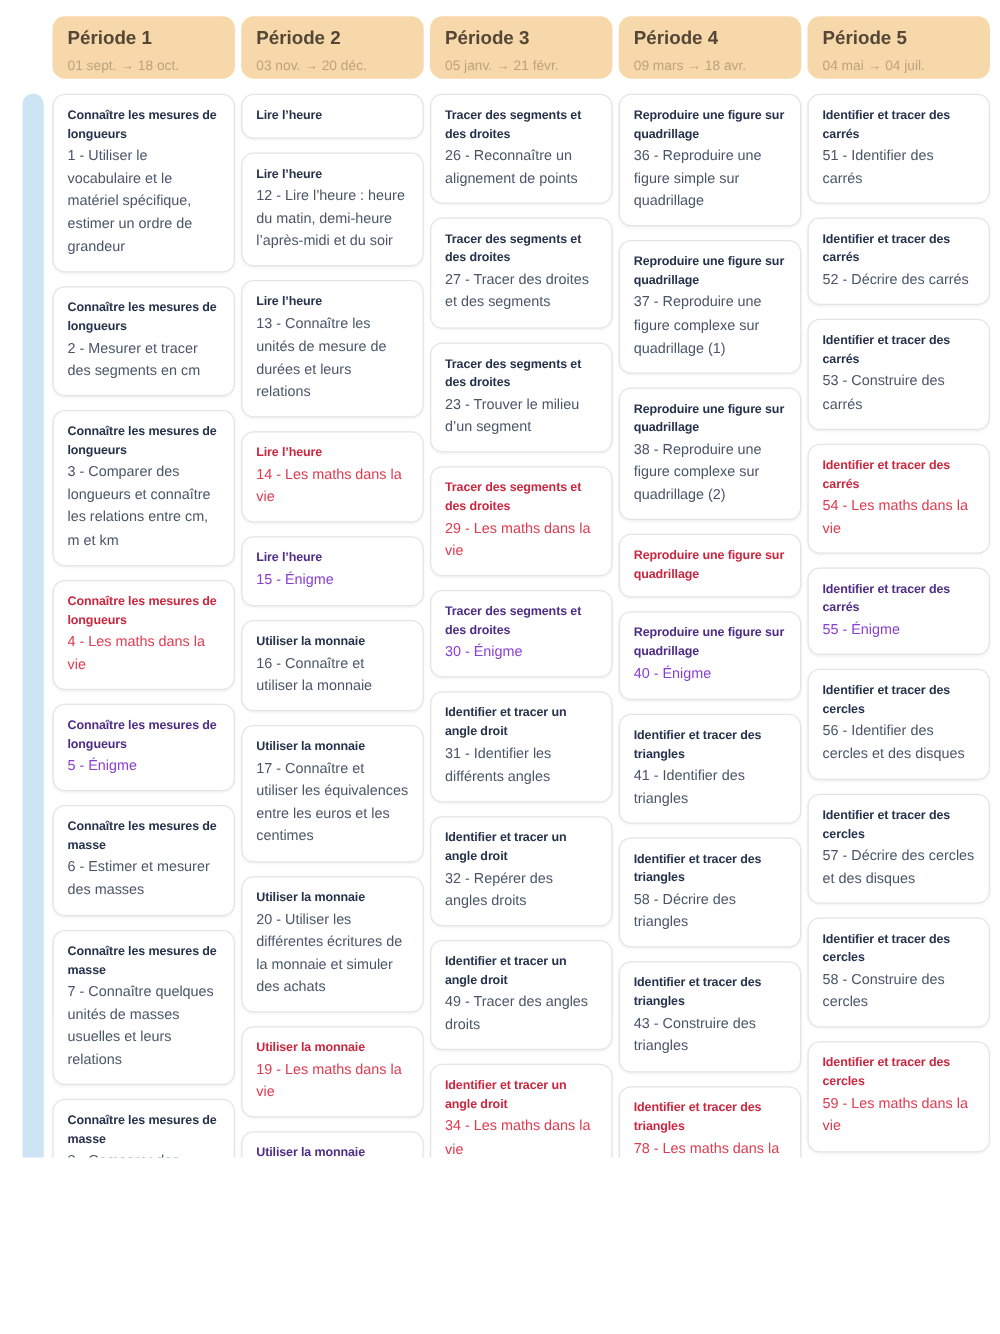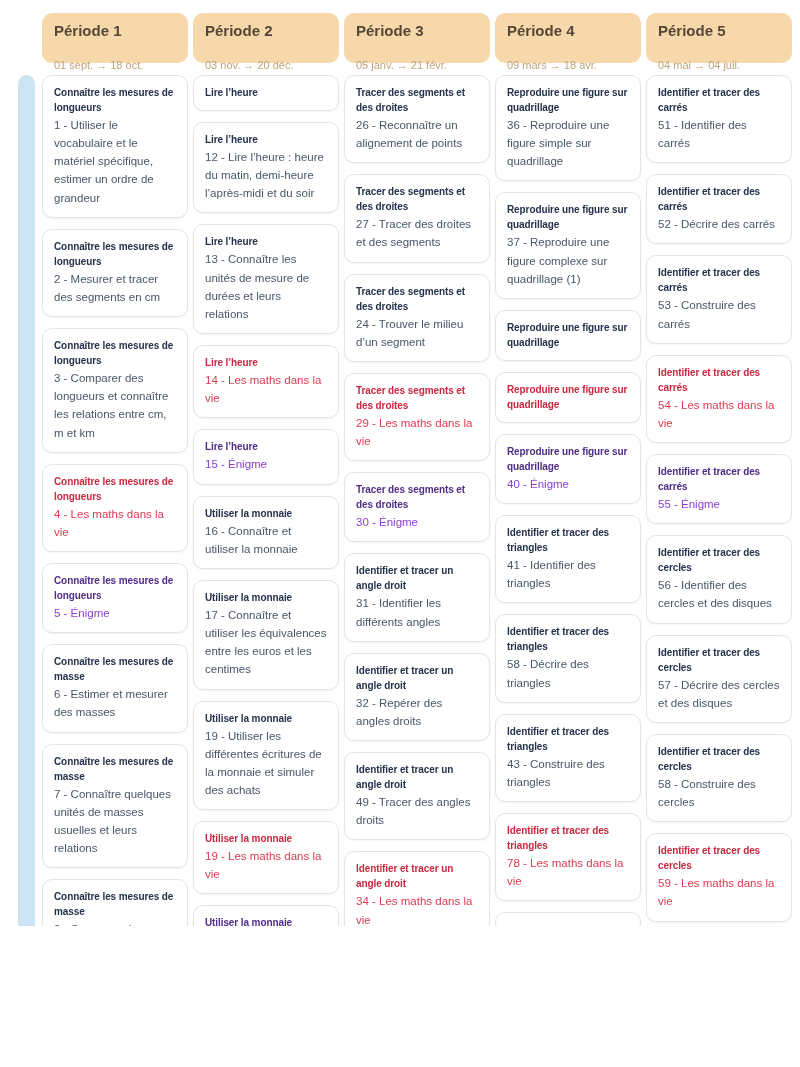--- a/index.html
+++ b/index.html
@@ -8,21 +8,21 @@
     font-family:"Liberation Sans", sans-serif; position:relative;
   }
   .page { position:relative; width:800px; height:926px; overflow:hidden; background:#fff; }
 
   .period-row { position:absolute; left:42px; top:13px; display:flex; gap:5px; }
   .period {
     width:146px; height:50px; box-sizing:border-box;
     background:var(--period-bg); border-radius:10px; padding:7px 12px 0;
   }
   .period-title { font-size:15px; font-weight:bold; color:var(--period-title); margin-top:2px; }
-  .period-dates { font-size:11px; color:var(--period-dates); margin-top:20px; }
+  .period-dates { font-size:11px; color:var(--period-dates); margin-top:8px; }
 
   .domain-bar {
     position:absolute; left:18px; top:75px; width:17px; height:1010px;
     background:var(--domain-bar); border-radius:9px;
   }
   .domain-label {
     position:absolute; left:21px; top:1078px;
     transform:rotate(-90deg); transform-origin:0 0;
     font-size:14px; color:var(--domain-text); white-space:nowrap;
   }
@@ -130,21 +130,21 @@
         <div class="card">
     <div class="card-title">Utiliser la monnaie</div>
     <div class="card-body">16 - Connaître et utiliser la monnaie</div>
   </div>
         <div class="card">
     <div class="card-title">Utiliser la monnaie</div>
     <div class="card-body">17 - Connaître et utiliser les équivalences entre les euros et les centimes</div>
   </div>
         <div class="card">
     <div class="card-title">Utiliser la monnaie</div>
-    <div class="card-body">19 - Utiliser les différentes écritures de la monnaie et simuler des achats</div>
+    <div class="card-body">20 - Utiliser les différentes écritures de la monnaie et simuler des achats</div>
   </div>
         <div class="card vie">
     <div class="card-title">Utiliser la monnaie</div>
     <div class="card-body">19 - Les maths dans la vie</div>
   </div>
         <div class="card enigme">
     <div class="card-title">Utiliser la monnaie</div>
     <div class="card-body">30 - Énigme</div>
   </div>
         <div class="card">
@@ -156,21 +156,21 @@
         <div class="card">
     <div class="card-title">Tracer des segments et des droites</div>
     <div class="card-body">26 - Reconnaître un alignement de points</div>
   </div>
         <div class="card">
     <div class="card-title">Tracer des segments et des droites</div>
     <div class="card-body">27 - Tracer des droites et des segments</div>
   </div>
         <div class="card">
     <div class="card-title">Tracer des segments et des droites</div>
-    <div class="card-body">24 - Trouver le milieu d’un segment</div>
+    <div class="card-body">23 - Trouver le milieu d’un segment</div>
   </div>
         <div class="card vie">
     <div class="card-title">Tracer des segments et des droites</div>
     <div class="card-body">29 - Les maths dans la vie</div>
   </div>
         <div class="card enigme">
     <div class="card-title">Tracer des segments et des droites</div>
     <div class="card-body">30 - Énigme</div>
   </div>
         <div class="card">
@@ -198,20 +198,21 @@
         <div class="card">
     <div class="card-title">Reproduire une figure sur quadrillage</div>
     <div class="card-body">36 - Reproduire une figure simple sur quadrillage</div>
   </div>
         <div class="card">
     <div class="card-title">Reproduire une figure sur quadrillage</div>
     <div class="card-body">37 - Reproduire une figure complexe sur quadrillage (1)</div>
   </div>
         <div class="card">
     <div class="card-title">Reproduire une figure sur quadrillage</div>
+    <div class="card-body">38 - Reproduire une figure complexe sur quadrillage (2)</div>
   </div>
         <div class="card vie">
     <div class="card-title">Reproduire une figure sur quadrillage</div>
   </div>
         <div class="card enigme">
     <div class="card-title">Reproduire une figure sur quadrillage</div>
     <div class="card-body">40 - Énigme</div>
   </div>
         <div class="card">
     <div class="card-title">Identifier et tracer des triangles</div>

